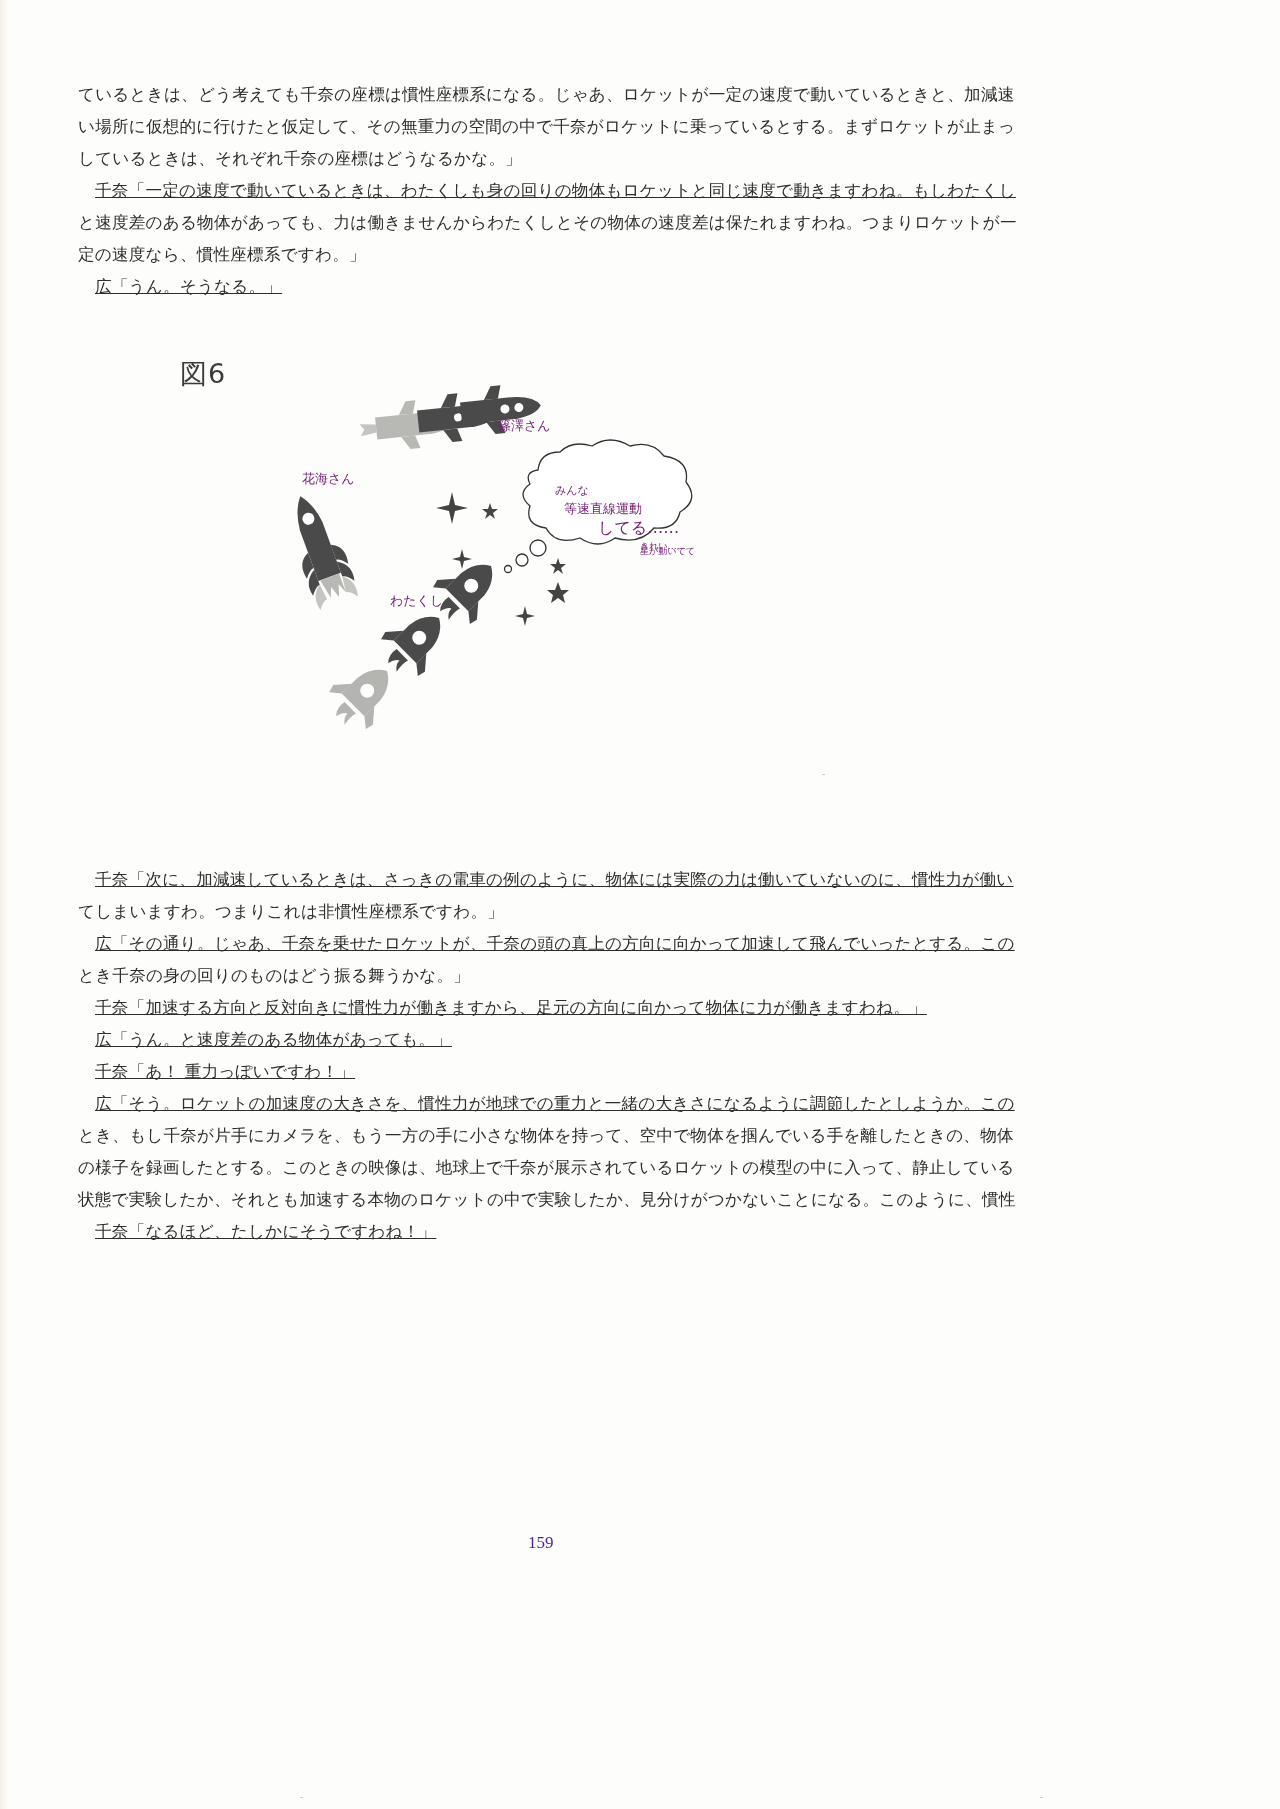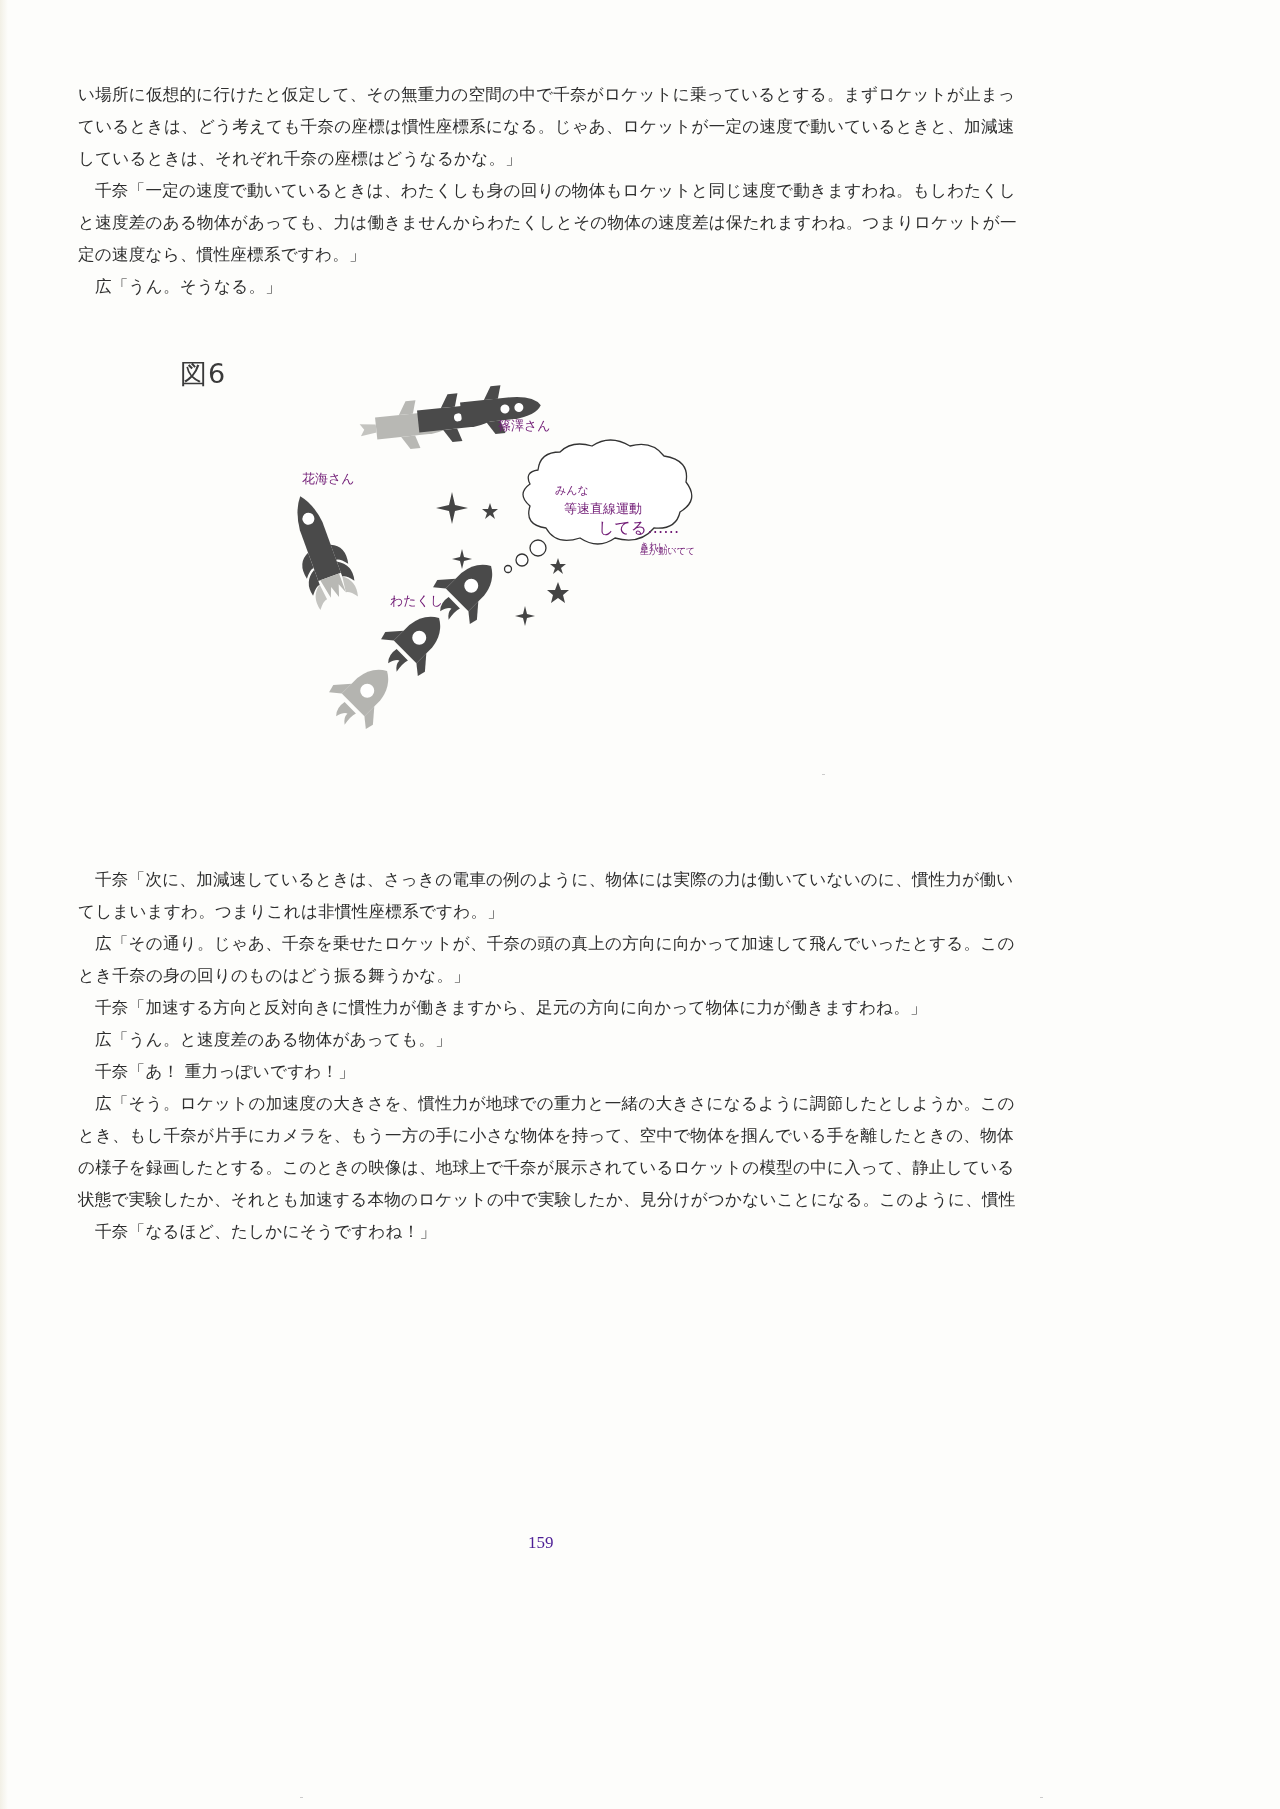--- a/index.html
+++ b/index.html
@@ -4,39 +4,39 @@
 <style>
   html, body { margin:0; padding:0; }
   body {
     width:1280px; height:1809px; background:#fdfdfb; position:relative; overflow:hidden;
     font-family:"DejaVu Serif","Liberation Serif",serif; color:#2e2e2e;
   }
   .page-edge { position:absolute; left:0; top:0; width:8px; height:1809px;
     background:linear-gradient(to right,#f2f0e6,#fdfdfb); }
   .text-block { position:absolute; left:78px; width:960px; }
   .line { height:32px; line-height:32px; font-size:16.6px; white-space:nowrap; letter-spacing:0.2px; }
-  .line.indent { padding-left:17px; }
+  .line.indent { padding-left:17px;text-decoration:underline; }
   #block-top { top:79px; }
   #block-bottom { top:864px; }
   .fig-label { position:absolute; left:180px; top:356px; font-family:"DejaVu Sans","Liberation Sans",sans-serif;
     font-size:27px; color:#3a3a3a; letter-spacing:1px; }
   .figure { position:absolute; left:240px; top:380px; width:520px; height:360px; }
   .fig-text { position:absolute; font-family:"DejaVu Sans","Liberation Sans",sans-serif; color:#701a75; white-space:nowrap; }
   .page-number { position:absolute; left:528px; top:1533px; font-size:17px; color:#4c1d95;
     font-family:"Liberation Serif","DejaVu Serif",serif;text-align:center; }
   .speck { position:absolute; width:3px; height:1px; background:#ccc; }
 </style>
 </head>
 <body>
 
 <div class="page-edge"></div>
 
 <div class="text-block" id="block-top">
+  <div class="line">ているときは、どう考えても千奈の座標は慣性座標系になる。じゃあ、ロケットが一定の速度で動いているときと、加減速</div>
   <div class="line">い場所に仮想的に行けたと仮定して、その無重力の空間の中で千奈がロケットに乗っているとする。まずロケットが止まっ</div>
-  <div class="line">ているときは、どう考えても千奈の座標は慣性座標系になる。じゃあ、ロケットが一定の速度で動いているときと、加減速</div>
   <div class="line">しているときは、それぞれ千奈の座標はどうなるかな。」</div>
   <div class="line indent">千奈「一定の速度で動いているときは、わたくしも身の回りの物体もロケットと同じ速度で動きますわね。もしわたくし</div>
   <div class="line">と速度差のある物体があっても、力は働きませんからわたくしとその物体の速度差は保たれますわね。つまりロケットが一</div>
   <div class="line">定の速度なら、慣性座標系ですわ。」</div>
   <div class="line indent">広「うん。そうなる。」</div>
 </div>
 
 <div class="fig-label">図6</div>
 
 <div class="figure">

